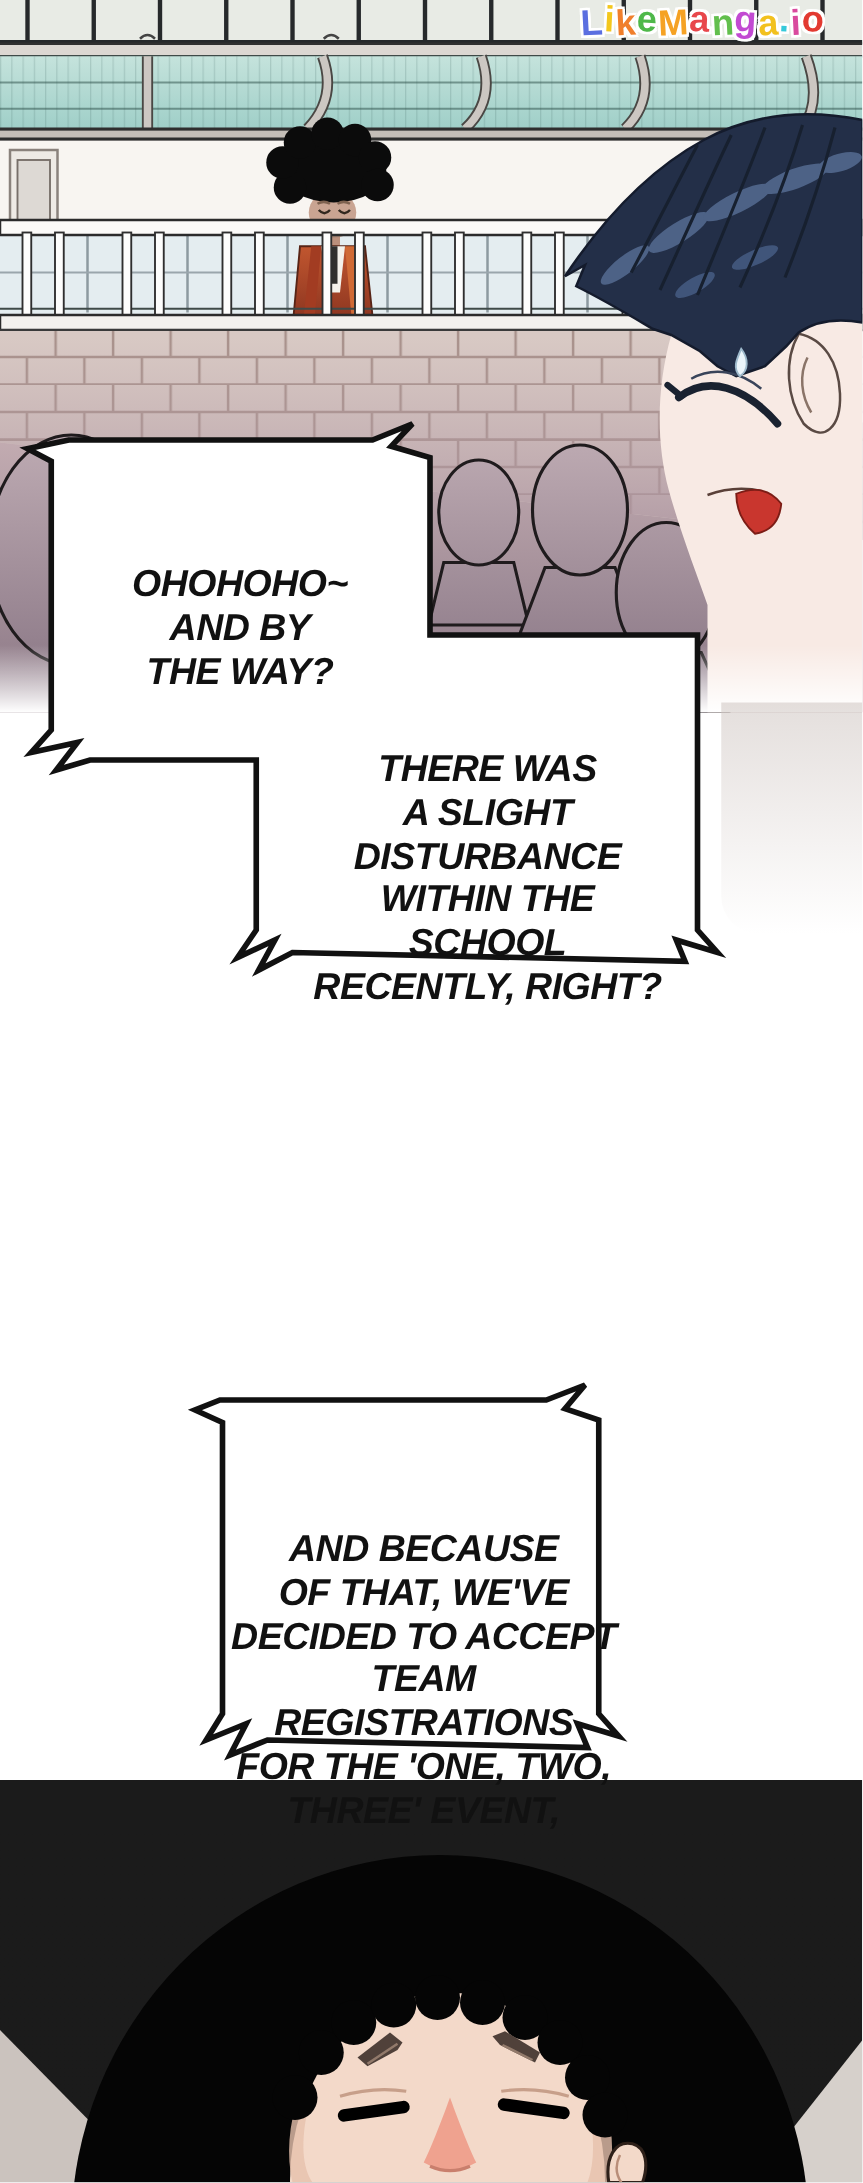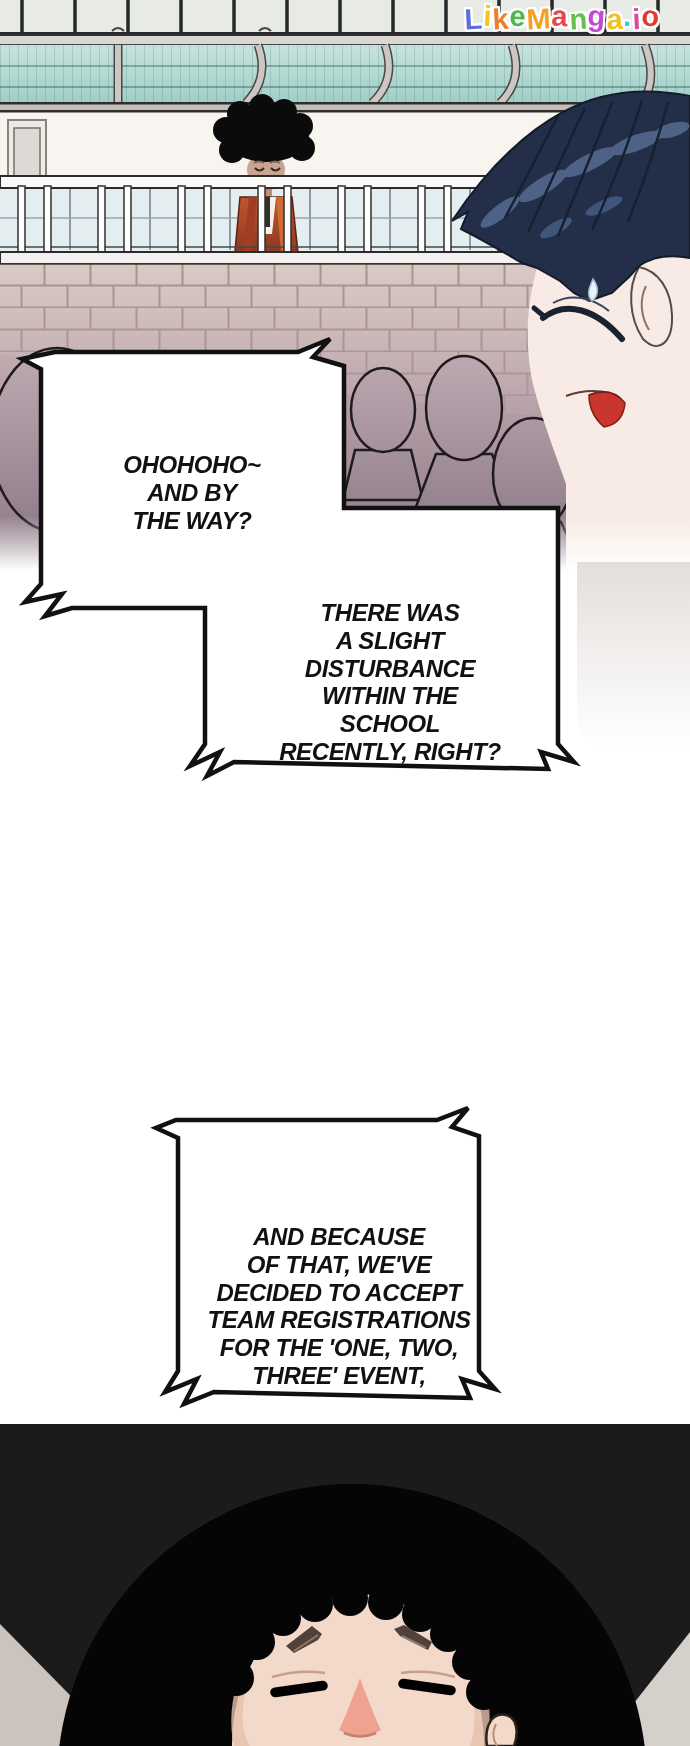--- a/index.html
+++ b/index.html
@@ -9,21 +9,21 @@
   html,body{margin:0;padding:0;background:#ffffff;}
   #page{position:relative;width:690px;height:1746px;margin:0 auto;background:#ffffff;overflow:hidden;
         font-family:"Liberation Sans",sans-serif;}
   #scene-svg{position:absolute;left:0;top:0;z-index:1;}
   .ghost-neck{position:absolute;left:577px;top:562px;width:113px;height:185px;z-index:2;
       background:linear-gradient(180deg,rgba(206,196,192,.55),rgba(206,196,192,0));
       border-bottom-left-radius:30px;}
   #bubble-svg{position:absolute;left:0;top:0;z-index:3;}
   .btxt{position:absolute;z-index:4;white-space:pre-line;text-align:center;
       color:var(--text_color);font-weight:700;font-style:italic;
-      font-size:24px;line-height:1.16;letter-spacing:-0.4px;}
+      font-size:30px;line-height:1.16;letter-spacing:-0.4px;}
   #t1{left:72px;top:451px;width:240px;}
   #t2{left:234px;top:599px;width:312px;}
   #t3{left:177px;top:1223px;width:324px;}
   #panel2-svg{position:absolute;left:0;top:1424px;z-index:1;}
   #watermark{position:absolute;top:3px;right:30px;z-index:9;display:flex;
       font-weight:700;font-size:29px;line-height:1;letter-spacing:0;}
   .wm-l{display:inline-block;padding:0 0.5px;
       text-shadow:-2px -2px 0 #fff,2px -2px 0 #fff,-2px 2px 0 #fff,2px 2px 0 #fff,
                   0 -2px 0 #fff,0 2px 0 #fff,-2px 0 0 #fff,2px 0 0 #fff;}
   .wm-l:nth-child(odd){transform:translateY(2px) rotate(-3deg);}

